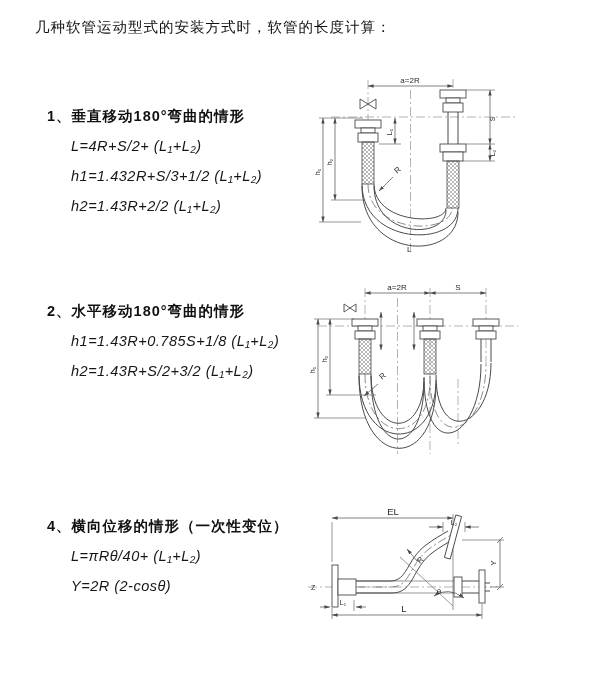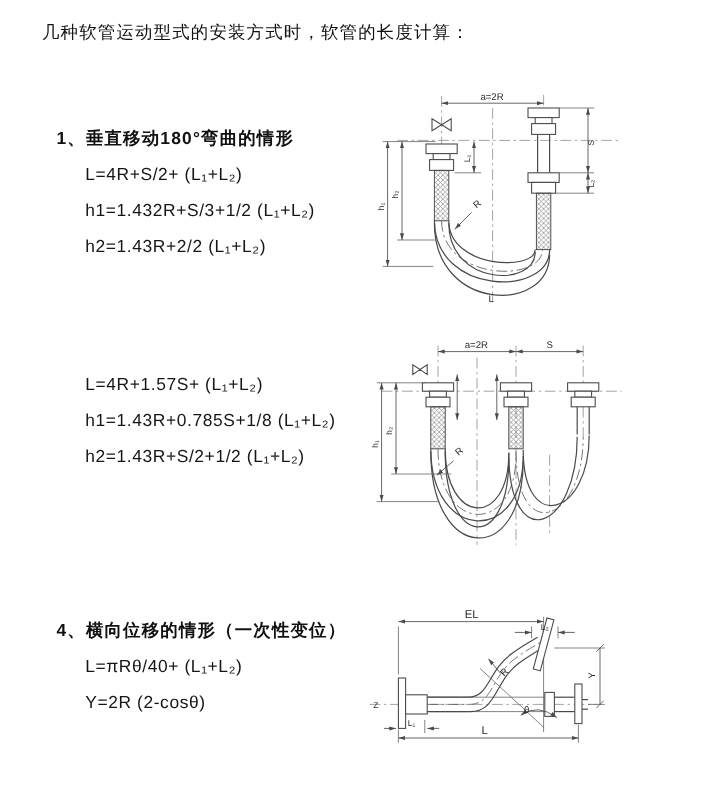--- a/index.html
+++ b/index.html
@@ -8,21 +8,21 @@
     font-family:"Liberation Sans","DejaVu Sans",sans-serif;color:#1a1a1a;
     overflow:hidden;border-bottom:2px solid #b9b9b9;
   }
   .doc-title{
     position:absolute;left:35px;top:18px;font-size:14.5px;font-weight:normal;
     letter-spacing:1px;color:#111;
   }
   .section{position:absolute;left:20px;margin-left:27px;}
   #sec1{top:106px;} #sec2{top:301px;} #sec3{top:516px;}
   .heading{font-size:14.5px;font-weight:bold;letter-spacing:1px;color:#111;line-height:20px;}
-  .formula{font-size:14.5px;letter-spacing:.5px;line-height:20px;margin:10px 0 0 24px;color:#161616;}
+  .formula{font-size:14.5px;letter-spacing:.5px;line-height:20px;margin:10px 0 0 24px;color:#161616;font-style:italic;}
   .diagram{position:absolute;}
   #dia1{left:313px;top:74px;}
   #dia2{left:306px;top:284px;}
   #dia3{left:296px;top:500px;}
   svg{overflow:visible;}
   svg text{font-family:"Liberation Sans","DejaVu Sans",sans-serif;fill:#2b2b2b;}
   .ln{stroke:#4a4a4a;stroke-width:1;fill:none;}
   .thin{stroke:#6b6b6b;stroke-width:.7;fill:none;}
   .cl{stroke:#808080;stroke-width:.6;fill:none;stroke-dasharray:9 3 2 3;}
   .dsh{stroke:#5a5a5a;stroke-width:.7;fill:none;stroke-dasharray:9 3 2 3;}
@@ -40,23 +40,23 @@
   <div class="doc-title">几种软管运动型式的安装方式时，软管的长度计算：</div>
 
   <div class="section" id="sec1">
     <div class="heading">1、垂直移动180°弯曲的情形</div>
     <div class="formula">L=4R+S/2+ (L₁+L₂)</div>
     <div class="formula">h1=1.432R+S/3+1/2 (L₁+L₂)</div>
     <div class="formula">h2=1.43R+2/2 (L₁+L₂)</div>
   </div>
 
   <div class="section" id="sec2">
-    <div class="formula">L=4R+1.57S+ (L₁+L₂)</div>
+    <div class="heading">2、水平移动180°弯曲的情形</div>
     <div class="formula">h1=1.43R+0.785S+1/8 (L₁+L₂)</div>
-    <div class="formula">h2=1.43R+S/2+1/2 (L₁+L₂)</div>
+    <div class="formula">h2=1.43R+S/2+3/2 (L₁+L₂)</div>
   </div>
 
   <div class="section" id="sec3">
     <div class="heading">4、横向位移的情形（一次性变位）</div>
     <div class="formula">L=πRθ/40+ (L₁+L₂)</div>
     <div class="formula">Y=2R (2-cosθ)</div>
   </div>
 
   <svg id="dia1" class="diagram" width="285" height="184" viewBox="0 0 285 184">
     <defs>

